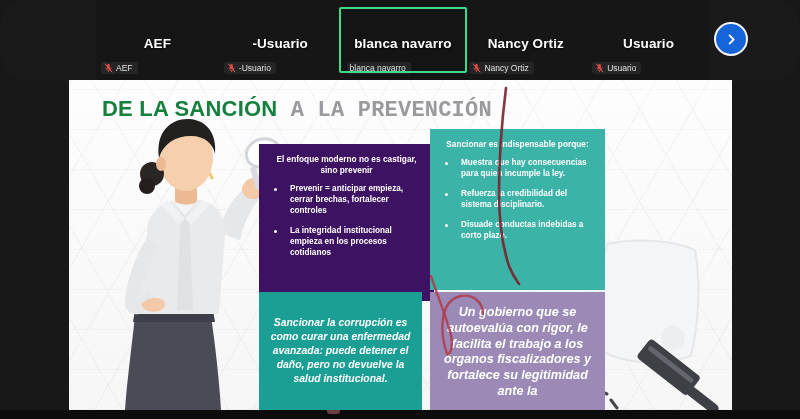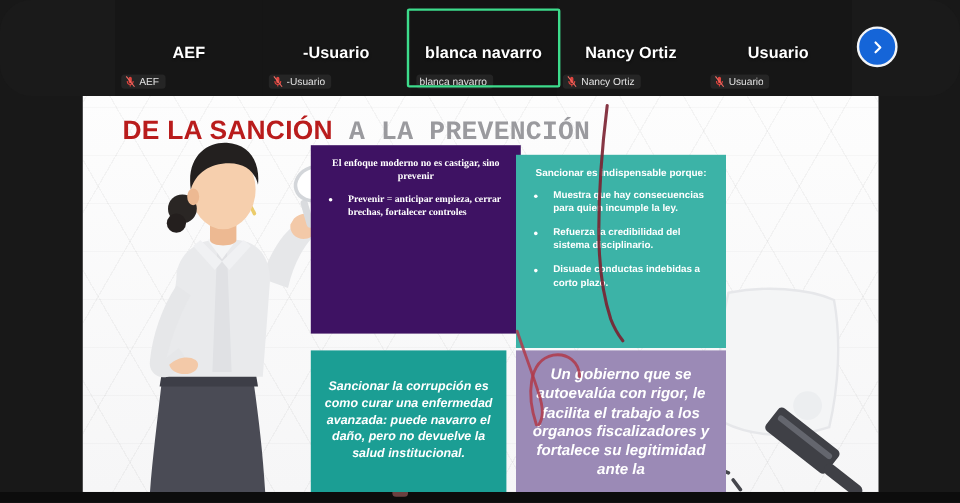--- a/index.html
+++ b/index.html
@@ -75,21 +75,21 @@
       repeating-linear-gradient(-60deg, rgba(0,0,0,.035) 0 1px, transparent 1px 46px),
       repeating-linear-gradient(0deg, rgba(0,0,0,.025) 0 1px, transparent 1px 40px),
       linear-gradient(#fdfdfd, #f6f6f7);
   }
 
   #slide-title {
     position: absolute; left: 33px; top: 16px;
     font-size: 22px; font-weight: 700; letter-spacing: .2px;
     white-space: nowrap;
   }
-  #slide-title .t1 { color: #b91c1c; }
+  #slide-title .t1 { color: #15803d; }
   #slide-title .t2 { color: #9a9a9e; font-family: Liberation Mono, monospace; }
 
   
   #gold-mark {
     position: absolute; left: 112px; top: 80px; width: 34px; height: 20px;
   }
 
   
   #woman { position: absolute; left: 16px; top: 34px; width: 200px; height: 296px; }
 
@@ -107,23 +107,22 @@
     position: relative; color: #ffffff; font-weight: 700;
     font-size: 8.2px; line-height: 1.34;
     padding-left: 20px; margin-bottom: 9px;
   }
   .box li::before {
     content: ""; position: absolute; left: 4px; top: 4px;
     width: 3.2px; height: 3.2px; border-radius: 50%; background: #ffffff;
   }
 
   #box-purple {
-    left: 190px; top: 41px; width: 175px; height: 157px;
+    left: 190px; top: 64px; width: 175px; height: 157px;
     background: #3e1263;
-    font-family: Liberation Serif, serif;
   }
   #box-teal {
     left: 361px; top: 49px; width: 175px; height: 161px;
     background: #3cb3a7;
   }
   #box-teal2 {
     left: 190px; top: 212px; width: 163px; height: 118px;
     background: #1b9e94;
     display: flex; align-items: center; justify-content: center;
   }
@@ -288,34 +287,35 @@
         <rect x="118" y="130" width="38" height="10" rx="5" fill="#3f4046"></rect>
       </g>
 
       <path d="M16 150 l14 6 M8 162 l12 2 M34 162 l6 8" stroke="#45464c" stroke-width="3" stroke-linecap="round"></path>
     </svg>
 
     <div class="box" id="box-purple">
       <div class="box-head">El enfoque moderno no es castigar, sino prevenir</div>
       <ul>
         <li>Prevenir = anticipar empieza, cerrar brechas, fortalecer controles</li>
+        <li>La integridad institucional empieza en los procesos cotidianos</li>
       </ul>
     </div>
 
     <div class="box" id="box-teal">
       <div class="box-head">Sancionar es indispensable porque:</div>
       <ul>
         <li>Muestra que hay consecuencias para quien incumple la ley.</li>
         <li>Refuerza la credibilidad del sistema disciplinario.</li>
         <li>Disuade conductas indebidas a corto plazo.</li>
       </ul>
     </div>
 
     <div class="box" id="box-teal2">
-      <div class="quote">Sancionar la corrupción es como curar una enfermedad avanzada: puede navarro el daño, pero no devuelve la salud institucional.</div>
+      <div class="quote">Sancionar la corrupción es como curar una enfermedad avanzada: puede detener el daño, pero no devuelve la salud institucional.</div>
     </div>
 
     <div class="box" id="box-mauve">
       <div class="quote">Un gobierno que se autoevalúa con rigor, le facilita el trabajo a los órganos fiscalizadores y fortalece su legitimidad ante la</div>
     </div>
 
     <svg id="ink" viewBox="0 0 663 330">
       <path d="M437 8 C433 40, 430 80, 430 112 C430 142, 434 168, 440 186 C443 194, 447 200, 450 204" fill="none" stroke="#7a2030" stroke-width="2.6" stroke-linecap="round" opacity=".9"></path>
       <path d="M362 196 C368 214, 375 232, 380 248 C384 260, 384 268, 380 274" fill="none" stroke="#b03a4a" stroke-width="2.4" stroke-linecap="round" opacity=".85"></path>
       <path d="M378 274 C374 262, 372 250, 374 238 C376 226, 382 218, 392 216 C404 214, 414 222, 414 234" fill="none" stroke="#b03a4a" stroke-width="2.4" stroke-linecap="round" fill-opacity="0" opacity=".85"></path>

